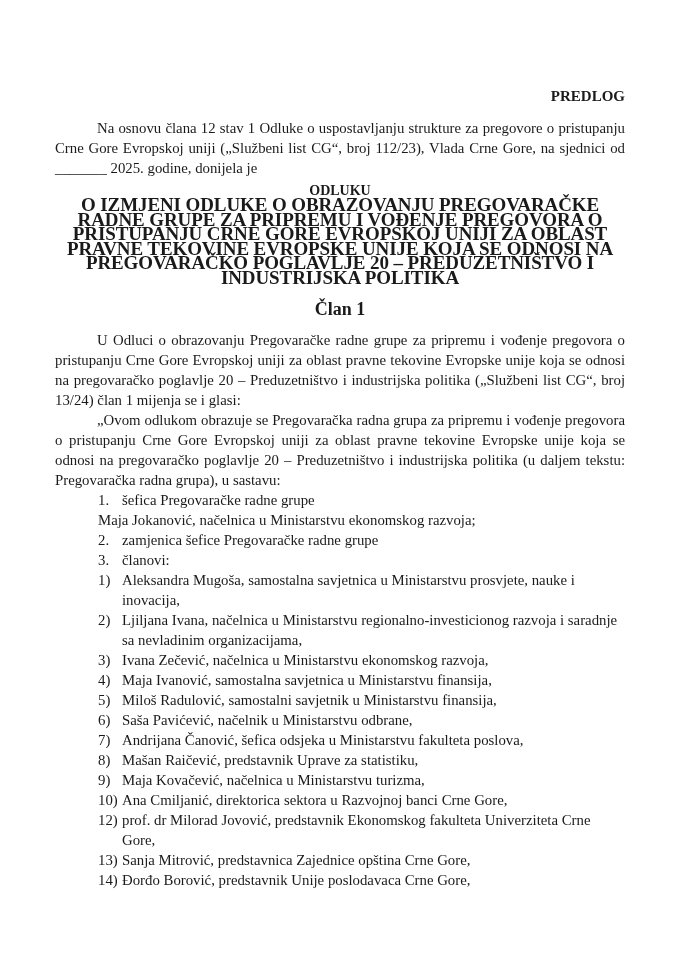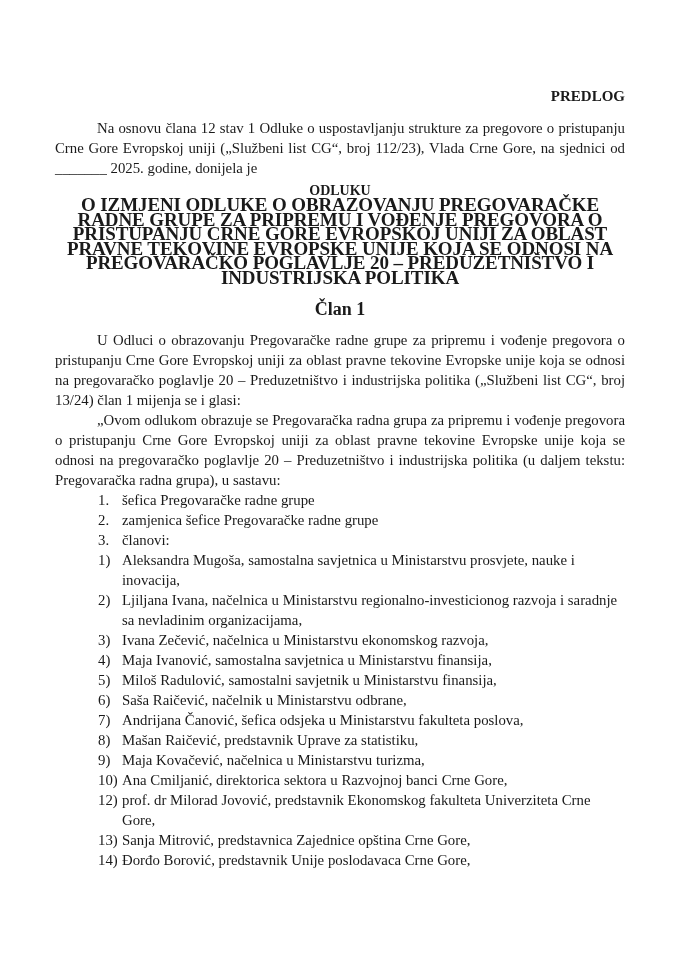--- a/index.html
+++ b/index.html
@@ -95,20 +95,21 @@
     <p class="para">U Odluci o obrazovanju Pregovaračke radne grupe za pripremu i vođenje pregovora o pristupanju Crne Gore Evropskoj uniji za oblast pravne tekovine Evropske unije koja se odnosi na pregovaračko poglavlje 20 – Preduzetništvo i industrijska politika („Službeni list CG“, broj 13/24) član 1 mijenja se i glasi:</p>
 
     <p class="para">„Ovom odlukom obrazuje se Pregovaračka radna grupa za pripremu i vođenje pregovora o pristupanju Crne Gore Evropskoj uniji za oblast pravne tekovine Evropske unije koja se odnosi na pregovaračko poglavlje 20 – Preduzetništvo i industrijska politika (u daljem tekstu: Pregovaračka radna grupa), u sastavu:</p>
 
     <div class="list">
         <div>
           <div class="li">
             <span class="num">1.</span>
             <span class="txt">šefica Pregovaračke radne grupe</span>
           </div>
+          <div class="person">Maja Jokanović, načelnica u Ministarstvu ekonomskog razvoja;</div>
         </div>
         <div>
           <div class="li">
             <span class="num">2.</span>
             <span class="txt">zamjenica šefice Pregovaračke radne grupe</span>
           </div>
         </div>
         <div>
           <div class="li">
             <span class="num">3.</span>
@@ -133,21 +134,21 @@
         <div class="li">
           <span class="num">4)</span>
           <span class="txt">Maja Ivanović, samostalna savjetnica u Ministarstvu finansija,</span>
         </div>
         <div class="li">
           <span class="num">5)</span>
           <span class="txt">Miloš Radulović, samostalni savjetnik u Ministarstvu finansija,</span>
         </div>
         <div class="li">
           <span class="num">6)</span>
-          <span class="txt">Saša Raičević, načelnik u Ministarstvu odbrane,</span>
+          <span class="txt">Saša Pavićević, načelnik u Ministarstvu odbrane,</span>
         </div>
         <div class="li">
           <span class="num">7)</span>
           <span class="txt">Andrijana Čanović, šefica odsjeka u Ministarstvu fakulteta poslova,</span>
         </div>
         <div class="li">
           <span class="num">8)</span>
           <span class="txt">Mašan Raičević, predstavnik Uprave za statistiku,</span>
         </div>
         <div class="li">

